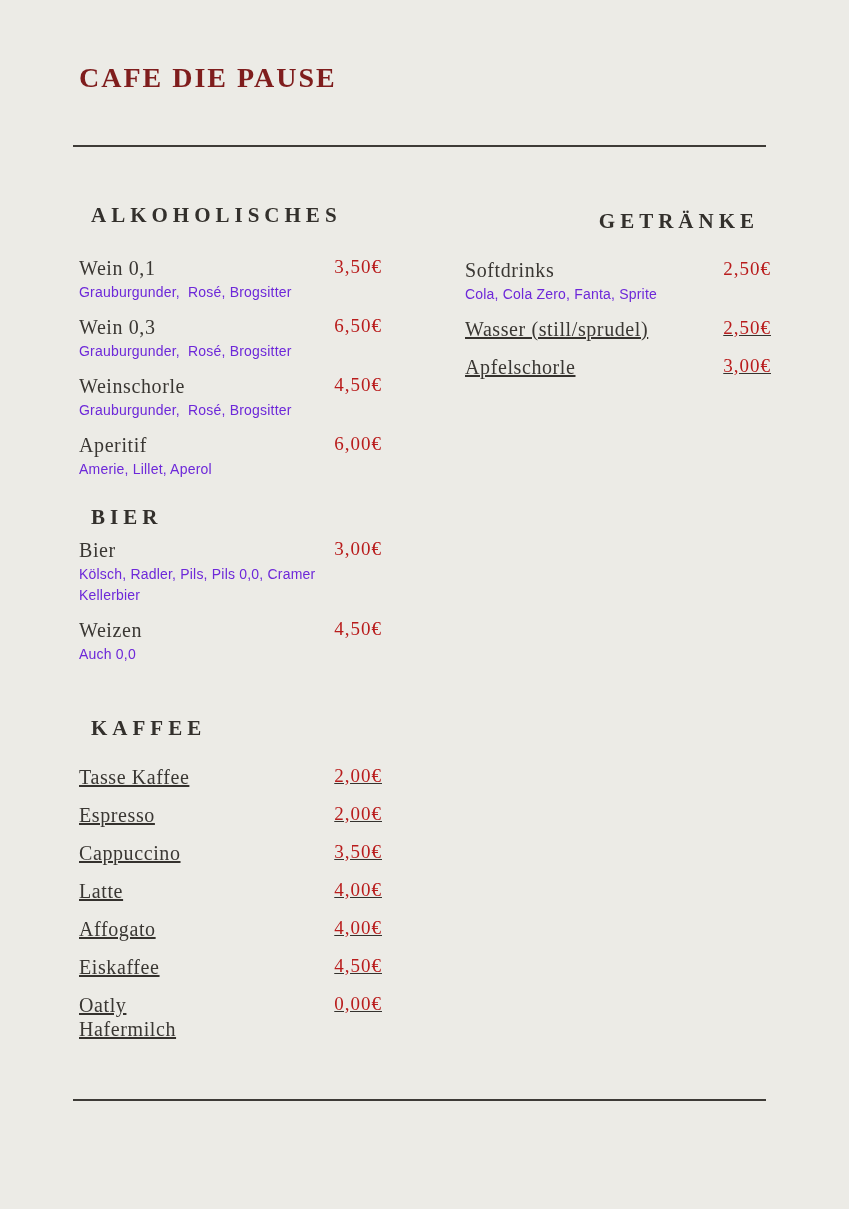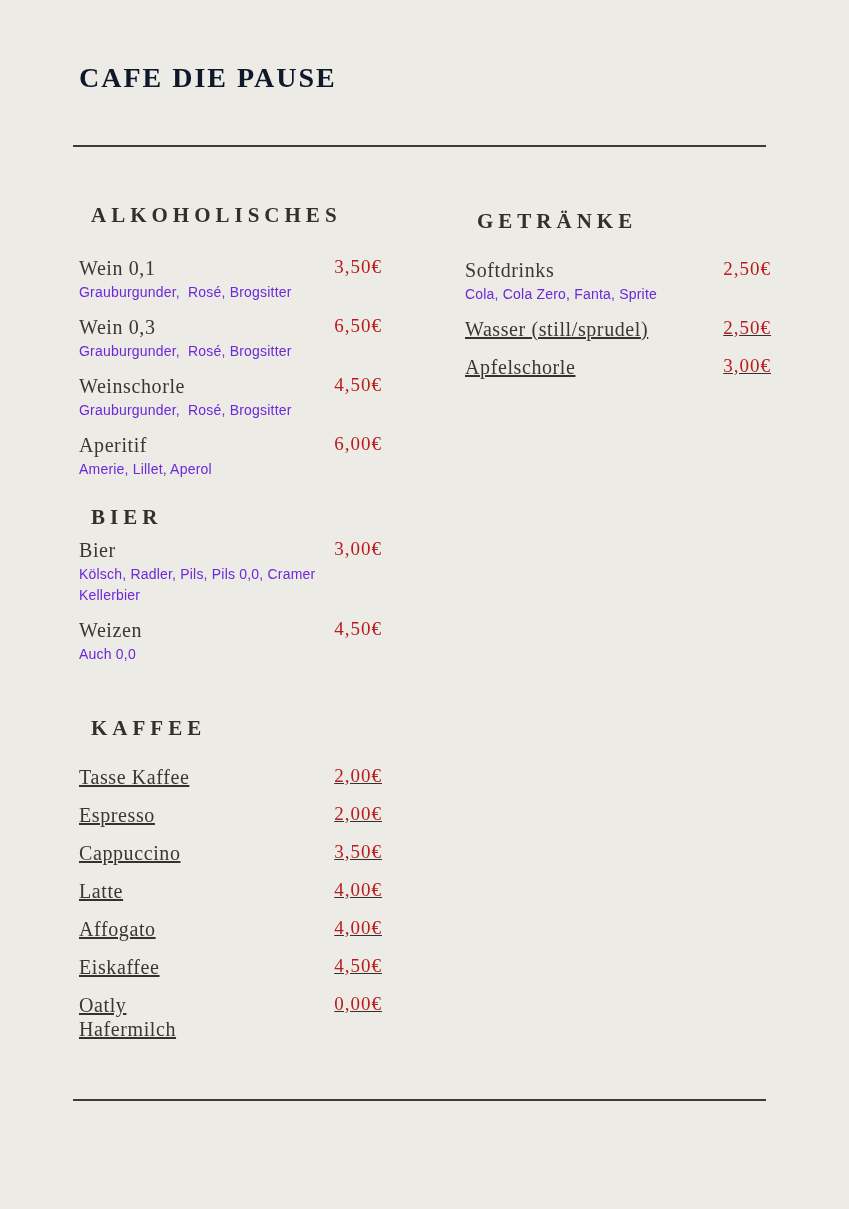--- a/index.html
+++ b/index.html
@@ -8,21 +8,21 @@
     background: #ECEBE6;
     font-family: "Liberation Serif", serif;
     color: #35322E;
     overflow: hidden;
   }
   .page { position: relative; width: 849px; height: 1209px; }
 
   .menu-title {
     position: absolute; left: 79px; top: 62px;
     font-size: 28px; letter-spacing: 2px; font-weight: 600;
-    color: #0f172a;
+    color: #7f1d1d;
   }
   .rule {
     position: absolute; left: 73px; width: 693px; height: 2px;
     background: #3E3B37;
   }
   .rule-top { top: 145px; }
   .rule-bottom { top: 1099px; }
 
   .col { position: absolute; }
   .col-left  { left: 79px; top: 190px; width: 303px; }
@@ -30,21 +30,21 @@
 
   .heading {
     font-size: 21px; font-weight: 600; letter-spacing: 5px;
     color: #33302C; line-height: 26px; margin: 12px;
   }
   .col-left .section:nth-child(1) .heading { margin-bottom: 28px; }
   .col-left .section:nth-child(2) { margin-top: 24px; }
   .col-left .section:nth-child(2) .heading { margin-bottom: 8px; }
   .col-left .section:nth-child(3) { margin-top: 50px; }
   .col-left .section:nth-child(3) .heading { margin-bottom: 24px; }
-  .col-right .heading { margin-bottom: 24px; }
+  .col-right .heading { margin-bottom: 24px; text-align: right; }
 
   .item { margin-bottom: 12px; }
   .item.no-desc { margin-bottom: 14px; text-decoration: underline; }
   .item-row {
     display: flex; justify-content: space-between; align-items: flex-start;
   }
   .item-name {
     font-size: 20px; line-height: 24px; letter-spacing: 0.6px;
     color: #3A3733; white-space: pre-line;
   }

